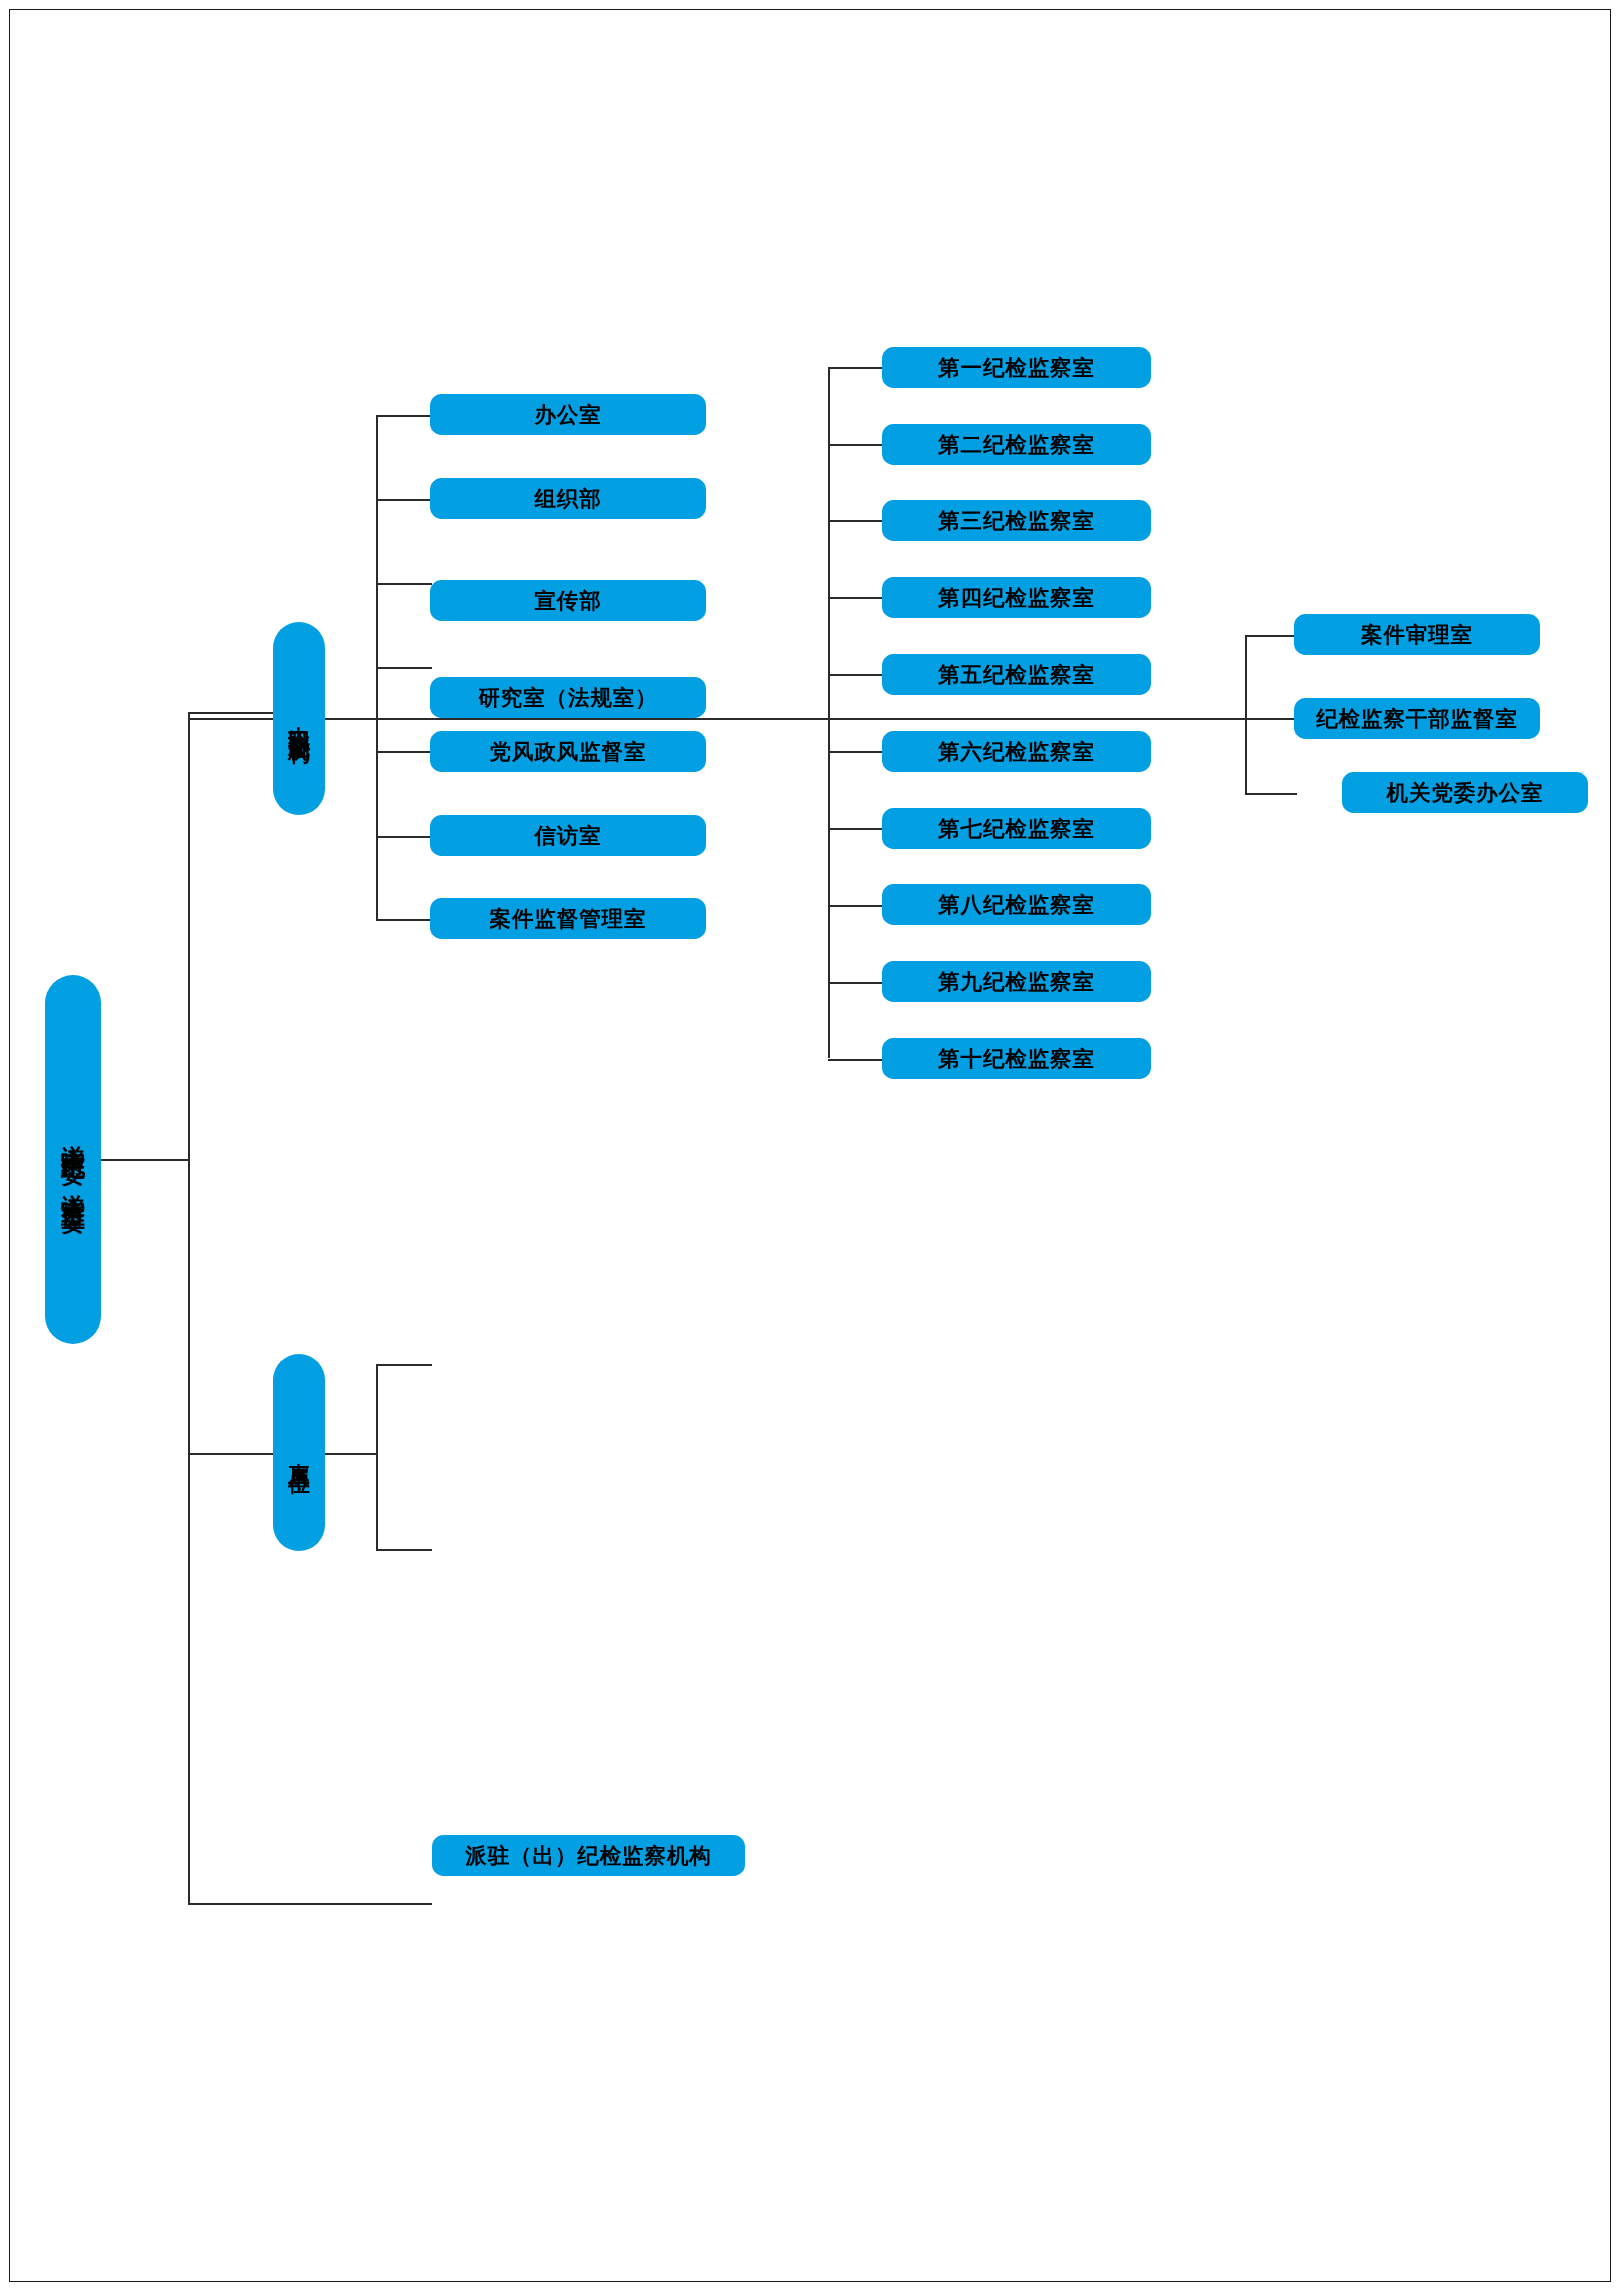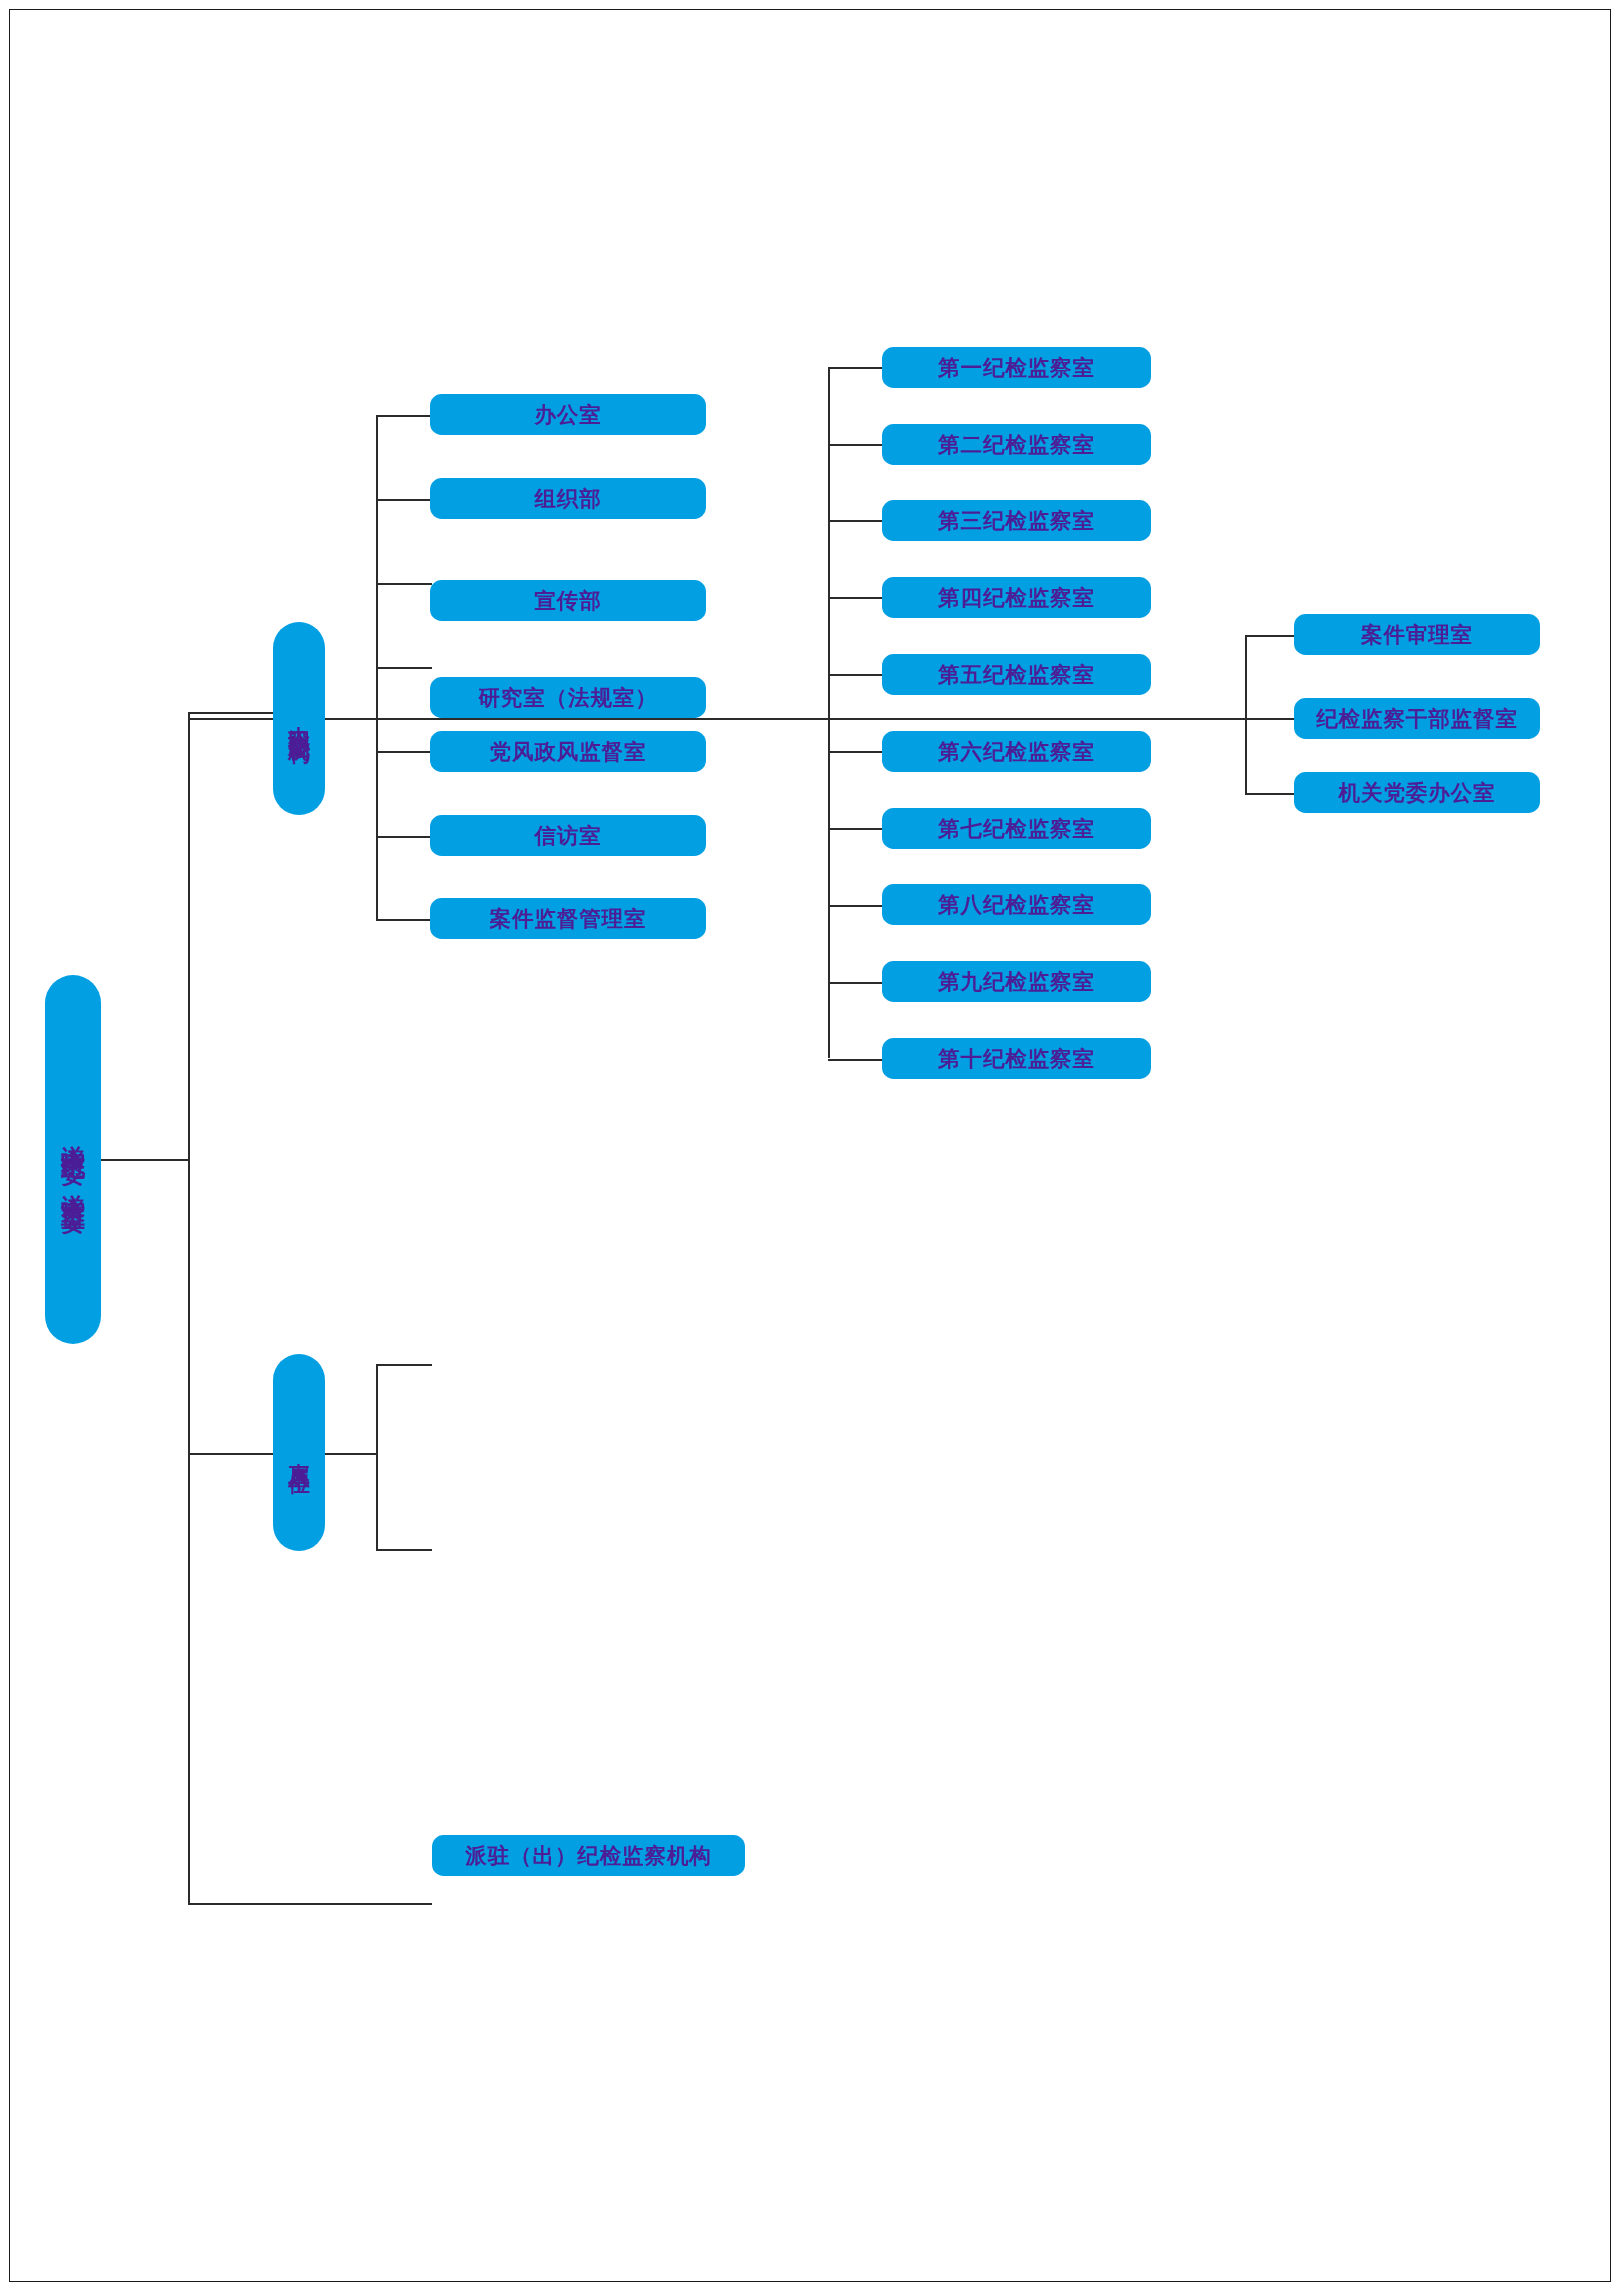--- a/index.html
+++ b/index.html
@@ -33,21 +33,21 @@
     position: absolute;
     background: #2b2b2b;
   }
   .line.h { height: 1.8px; }
   .line.v { width: 1.8px; }
 
   
   .node {
     position: absolute;
     background: #029fe3;
-    color: #4c1d95;
+    color: #000000;
     font-weight: bold;
     display: flex;
     align-items: center;
     justify-content: center;
     text-align: center;
     box-sizing: border-box;
     letter-spacing: 0.9px;
   }
   .node.vert {
     writing-mode: vertical-rl;
@@ -156,19 +156,19 @@
   <div class="node leaf col2" style="top:577px;">第四纪检监察室</div>
   <div class="node leaf col2" style="top:654px;">第五纪检监察室</div>
   <div class="node leaf col2" style="top:731px;">第六纪检监察室</div>
   <div class="node leaf col2" style="top:808px;">第七纪检监察室</div>
   <div class="node leaf col2" style="top:884px;">第八纪检监察室</div>
   <div class="node leaf col2" style="top:961px;">第九纪检监察室</div>
   <div class="node leaf col2" style="top:1038px;">第十纪检监察室</div>
 
   <div class="node leaf col3" style="top:614px;">案件审理室</div>
   <div class="node leaf col3" style="top:698px;">纪检监察干部监督室</div>
-  <div class="node leaf col3" style="top:772px;">机关党委办公室</div>
+  <div class="node leaf col3" style="top:772px;margin-left:48px;">机关党委办公室</div>
 
 
   <div class="node leaf" style="left:432px; top:1835px; width:313px;">派驻（出）纪检监察机构</div>
 
 </div>
 
 
 </body></html>

